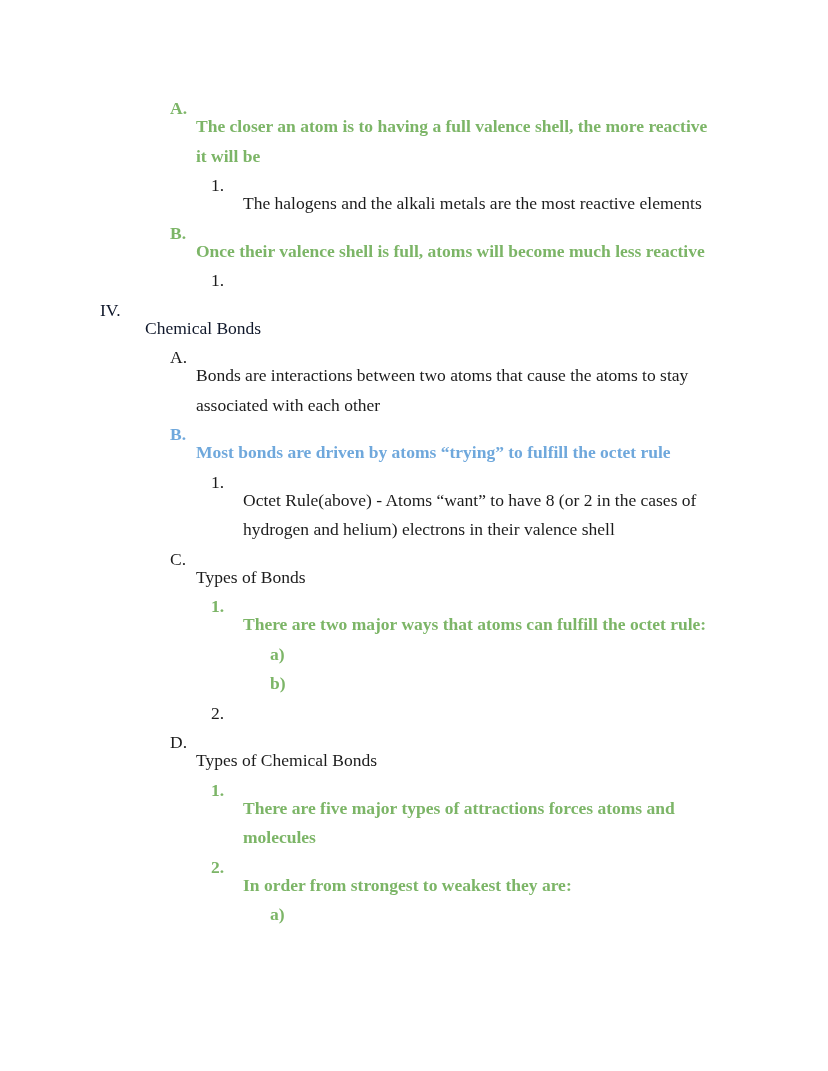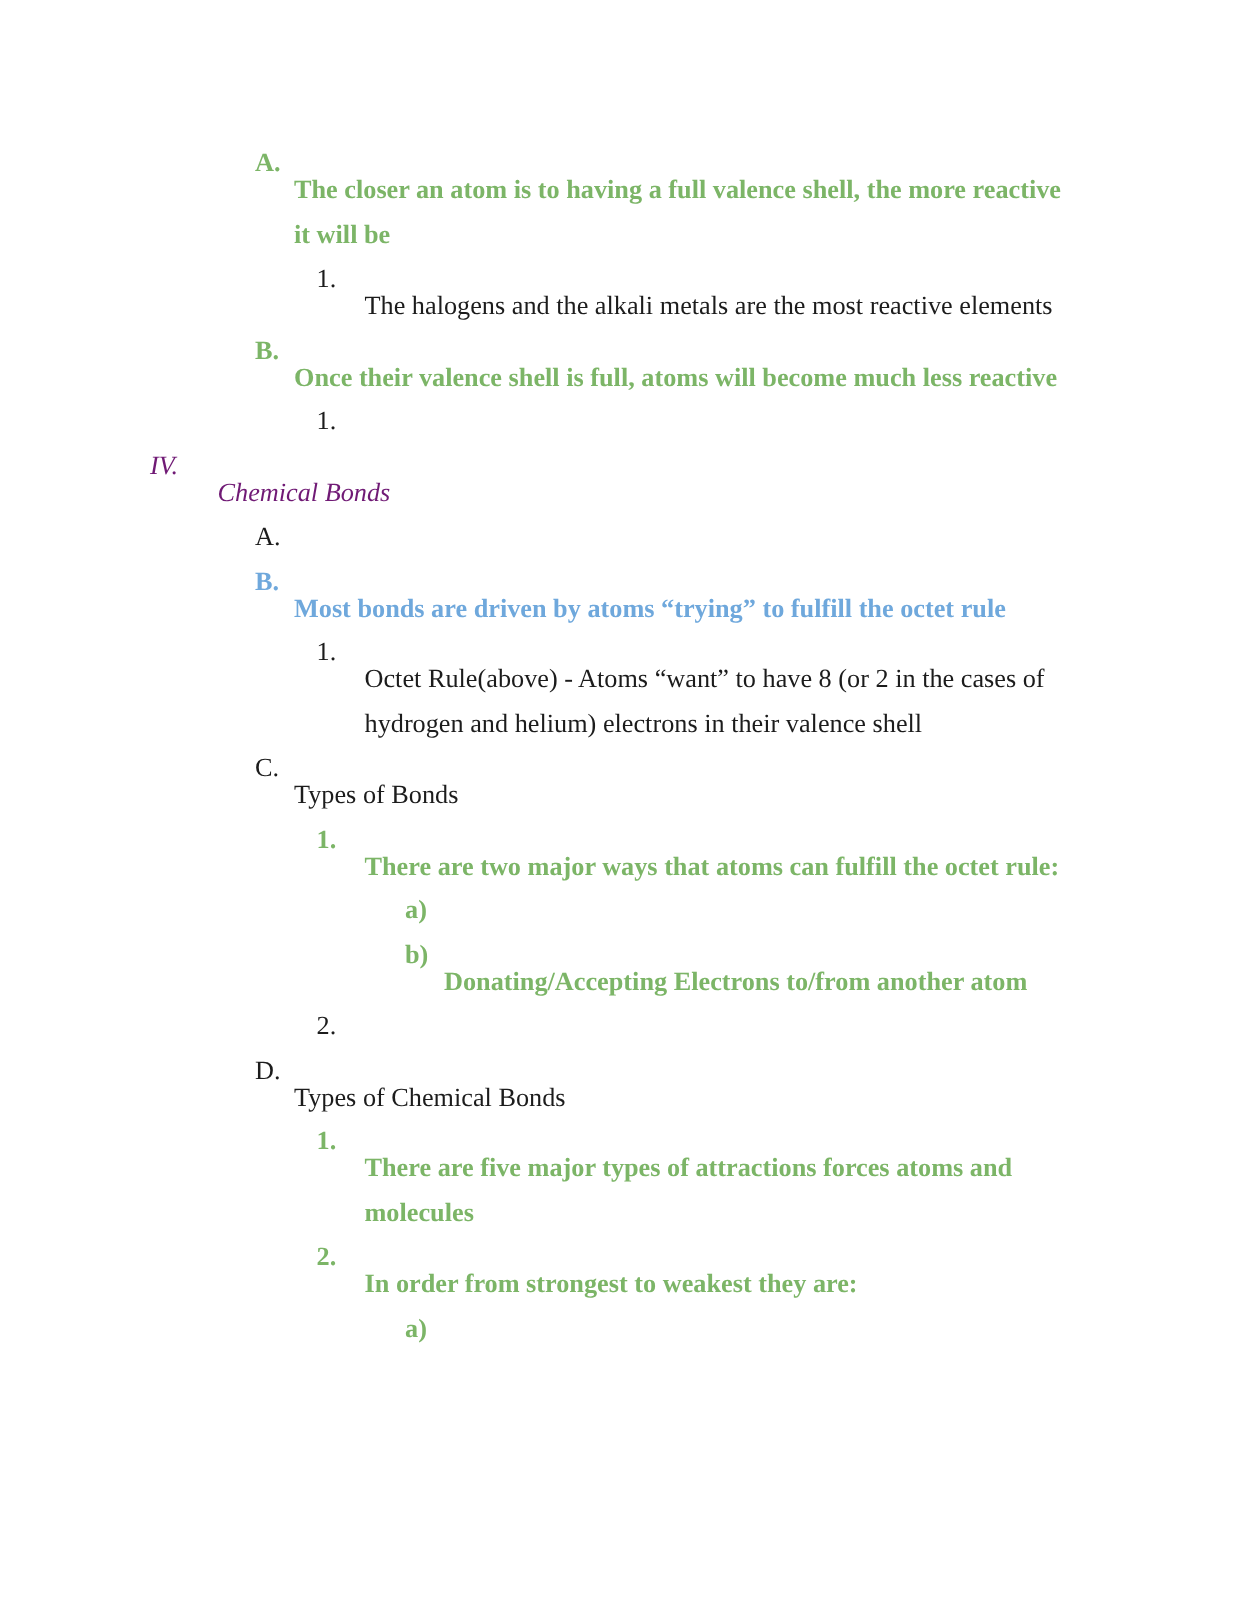--- a/index.html
+++ b/index.html
@@ -58,26 +58,27 @@
     <span class="marker">1.</span>
     <span class="txt">The halogens and the alkali metals are the most reactive elements</span>
   </div>
       <div class="outline-item lvl-letter c-green" style="color: rgb(124, 181, 103);">
     <span class="marker">B.</span>
     <span class="txt">Once their valence shell is full, atoms will become much less reactive</span>
   </div>
       <div class="outline-item lvl-number c-black" style="color: rgb(28, 28, 28);">
     <span class="marker">1.</span>
   </div>
-      <div class="outline-item lvl-roman c-black" style="color: #701a75; font-style: italic;">
+      <div class="outline-item lvl-roman c-black" style="color: #0f172a;">
     <span class="marker">IV.</span>
     <span class="txt">Chemical Bonds</span>
   </div>
       <div class="outline-item lvl-letter c-black" style="color: rgb(28, 28, 28);">
     <span class="marker">A.</span>
+    <span class="txt">Bonds are interactions between two atoms that cause the atoms to stay associated with each other</span>
   </div>
       <div class="outline-item lvl-letter c-blue" style="color: rgb(111, 168, 220);">
     <span class="marker">B.</span>
     <span class="txt">Most bonds are driven by atoms “trying” to fulfill the octet rule</span>
   </div>
       <div class="outline-item lvl-number c-black" style="color: rgb(28, 28, 28);">
     <span class="marker">1.</span>
     <span class="txt">Octet Rule(above) - Atoms “want” to have 8 (or 2 in the cases of hydrogen and helium) electrons in their valence shell</span>
   </div>
       <div class="outline-item lvl-letter c-black" style="color: rgb(28, 28, 28);">
@@ -86,21 +87,20 @@
   </div>
       <div class="outline-item lvl-number c-green" style="color: rgb(124, 181, 103);">
     <span class="marker">1.</span>
     <span class="txt">There are two major ways that atoms can fulfill the octet rule:</span>
   </div>
       <div class="outline-item lvl-subletter c-green" style="color: rgb(124, 181, 103);">
     <span class="marker">a)</span>
   </div>
       <div class="outline-item lvl-subletter c-green" style="color: rgb(124, 181, 103);">
     <span class="marker">b)</span>
-    <span class="txt">Donating/Accepting Electrons to/from another atom</span>
   </div>
       <div class="outline-item lvl-number c-black" style="color: rgb(28, 28, 28);">
     <span class="marker">2.</span>
   </div>
       <div class="outline-item lvl-letter c-black" style="color: rgb(28, 28, 28);">
     <span class="marker">D.</span>
     <span class="txt">Types of Chemical Bonds</span>
   </div>
       <div class="outline-item lvl-number c-green" style="color: rgb(124, 181, 103);">
     <span class="marker">1.</span>

